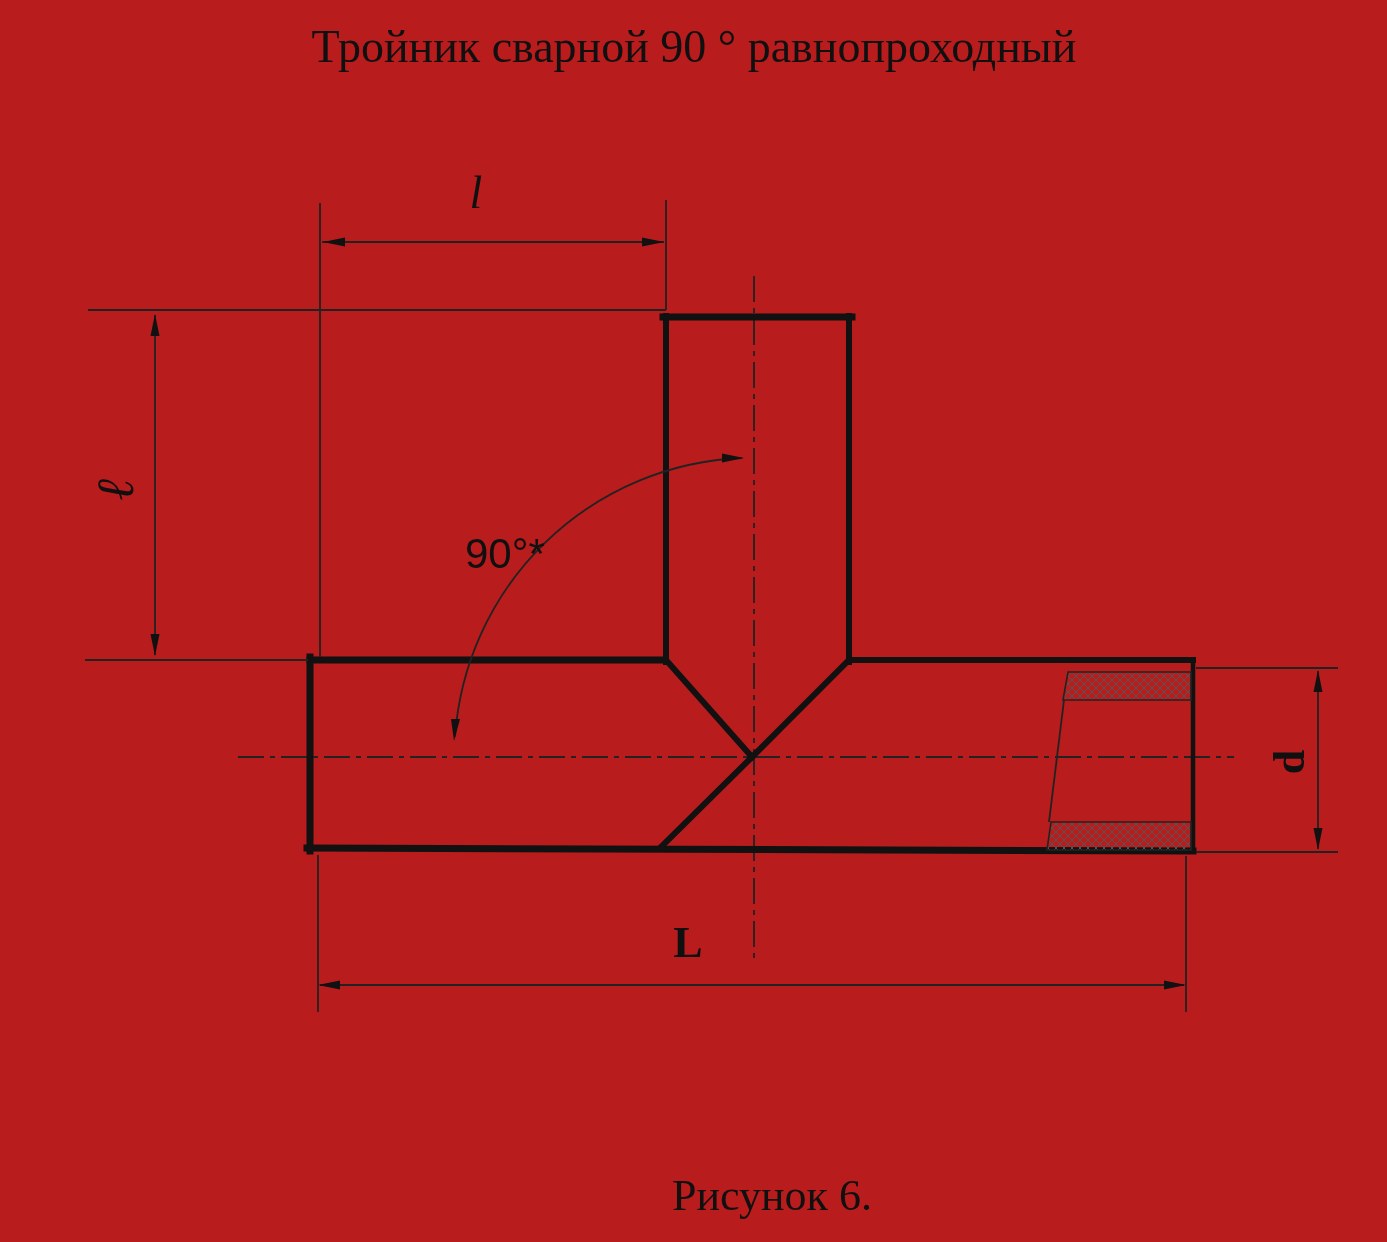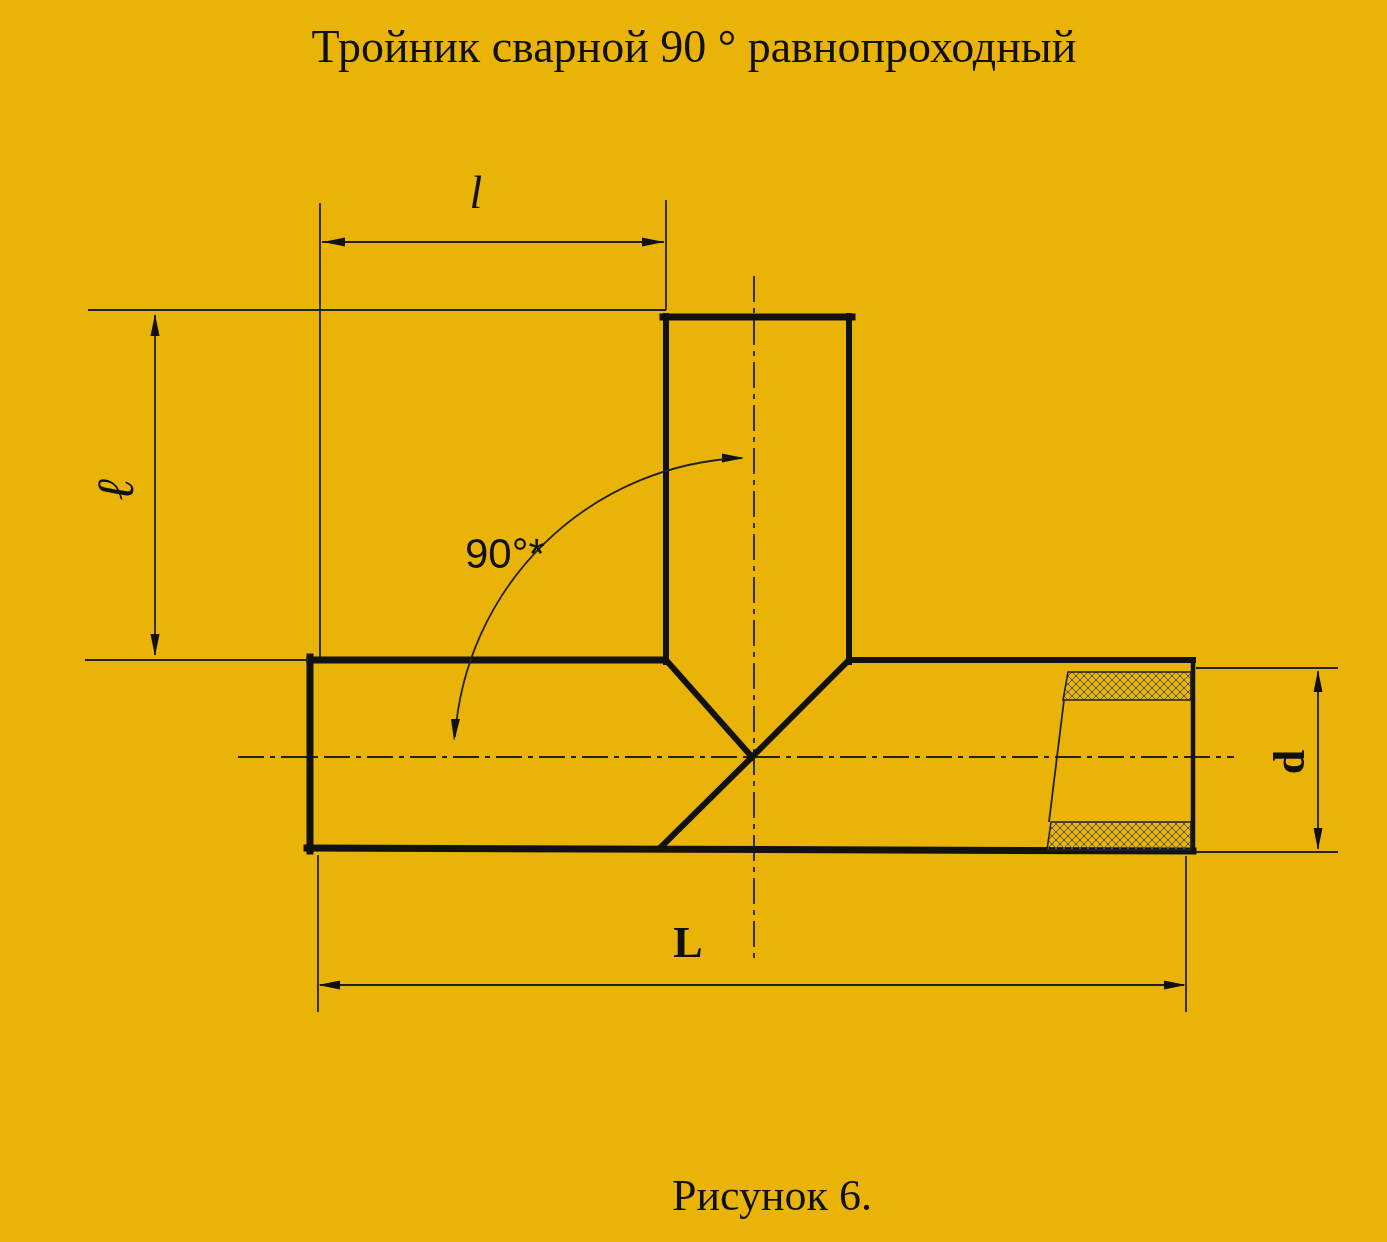--- a/index.html
+++ b/index.html
@@ -4,21 +4,21 @@
 <style>
   html, body {
     margin: 0;
     padding: 0;
     background: #ffffff;
   }
   .page {
     position: relative;
     width: 1387px;
     height: 1242px;
-    background: #eab308;
+    background: #b91c1c;
     font-family: "Liberation Serif", "DejaVu Serif", serif;
     overflow: hidden;
   }
   svg { display: block; }
   .thick  { stroke: #111; stroke-width: 7; fill: none; stroke-linecap: square; }
   .thick6 { stroke: #111; stroke-width: 6; fill: none; stroke-linecap: square; }
   .med    { stroke: #111; stroke-width: 4.5; fill: none; stroke-linecap: square; }
   .thin   { stroke: #222; stroke-width: 1.8; fill: none; }
   .center { stroke: #222; stroke-width: 1.8; fill: none; stroke-dasharray: 26 6 5 6; }
   .arrow  { fill: #111; stroke: none; }

